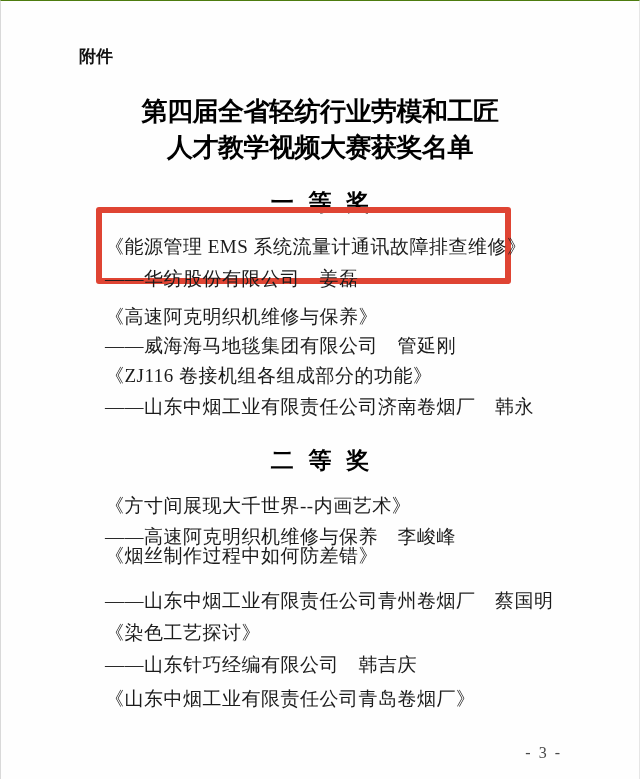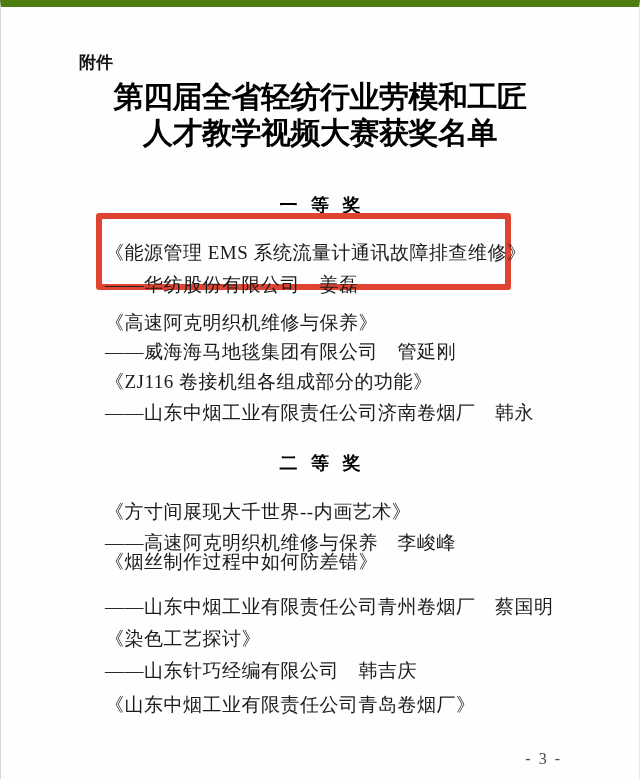--- a/index.html
+++ b/index.html
@@ -1,42 +1,43 @@
 <!DOCTYPE html>
 <html><head>
 <meta charset="utf-8">
 <style>
   html,body{margin:0;padding:0;background:#ffffff;}
   .page{
     position:relative;
     width:640px;height:779px;
     background:#fefefe;
     overflow:hidden;
-    border-top:7px solid #4d7c0f;
+    border-top:1px solid #4d7c0f;
     border-left:1px solid #d9d9d9;
     border-right:1px solid #e6e6e6;
     box-sizing:border-box;
     font-family:"Liberation Serif","DejaVu Serif",serif;
     color:#1b1b1b;
   }
   .attachment{
     position:absolute;left:78px;top:44px;
     font-family:"Liberation Sans","DejaVu Sans",sans-serif;
     font-weight:bold;font-size:17px;color:#111;
   }
   .doc-title{
     position:absolute;left:0;right:0;text-align:center;
-    font-weight:bold;font-size:30px;line-height:32px;color:#000;
+    font-weight:bold;font-size:26px;line-height:32px;color:#000;
     letter-spacing:-0.5px;
+    margin-top:21px;
   }
   .title1{top:74px;}
   .title2{top:110px;}
   .prize-header{
     position:absolute;left:0;right:0;text-align:center;
-    font-weight:bold;font-size:18px;color:#000;
+    font-weight:bold;font-size:23px;color:#000;
     word-spacing:9px;
   }
   .h1{top:186px;}
   .h2{top:444px;}
   .line{
     position:absolute;left:104px;
     font-size:19px;line-height:24px;letter-spacing:0.5px;
     white-space:nowrap;color:#1b1b1b;margin-top:16px;
   }
   .l1{top:218px;}

